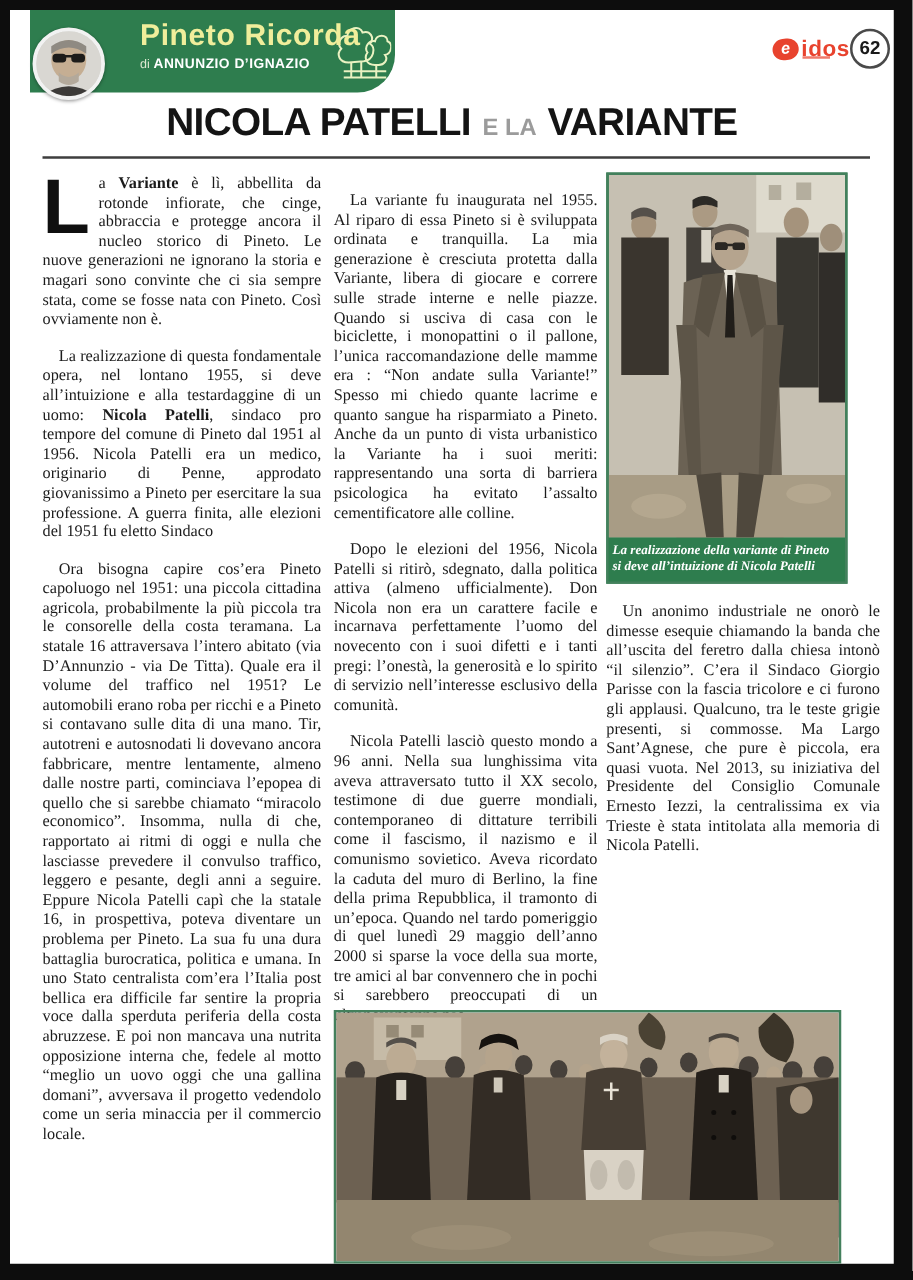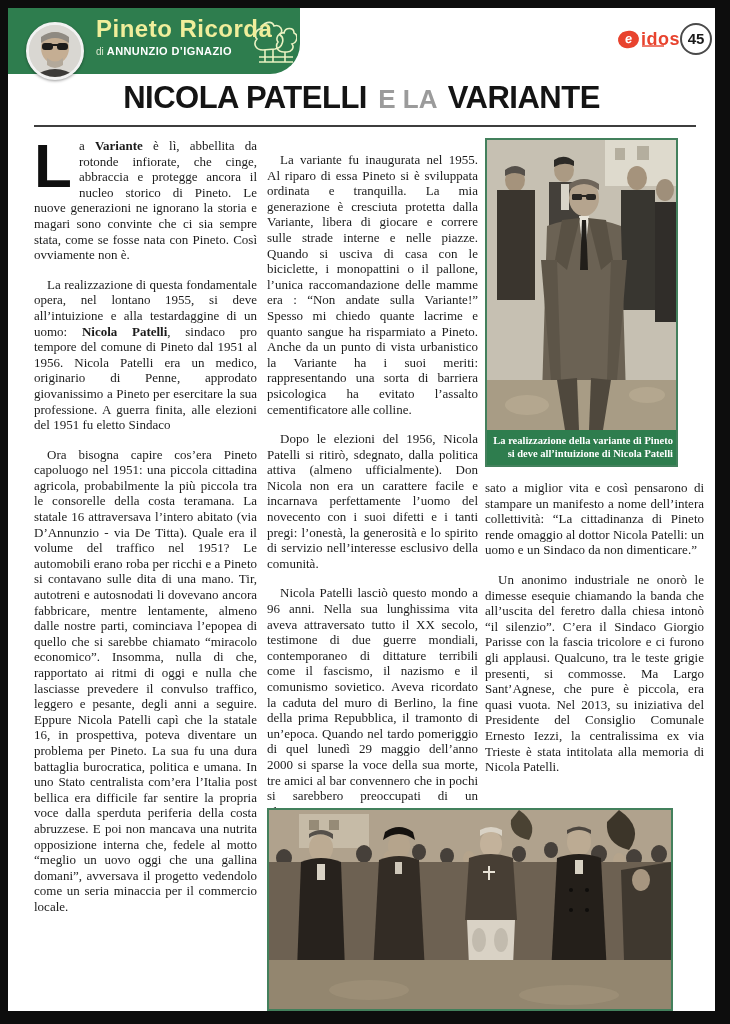--- a/index.html
+++ b/index.html
@@ -2,21 +2,21 @@
 <html lang="it"><head>
 <meta charset="utf-8">
 <style>
   html,body{margin:0;padding:0;}
   body{width:730px;height:1024px;background:#0d0d0d;position:relative;
        font-family:"Liberation Serif", serif;}
   .page{position:absolute;left:8px;top:8px;width:707px;height:1003px;
         background:#ffffff;overflow:hidden;}
 
   
-  .banner{position:absolute;left:0;top:0;width:292px;height:66px;
+  .banner{position:absolute;left:16px;top:0;width:292px;height:66px;
           background:#2e7d4e;border-radius:0 0 30px 0;}
   .avatar{position:absolute;left:18px;top:14px;width:52px;height:52px;border-radius:50%;
           border:3px solid #f2f2f2;overflow:hidden;background:#d8d8d4;z-index:3;
           box-shadow:0 1px 3px rgba(0,0,0,.4);}
   .banner-text{position:absolute;left:88px;top:7px;z-index:2;}
   .banner-title{font-family:"Liberation Sans", sans-serif;font-weight:bold;
                 font-size:24px;color:#f0ee9b;letter-spacing:.5px;line-height:28px;}
   .banner-byline{font-family:"Liberation Sans", sans-serif;color:#ffffff;
                  font-size:11px;margin-top:2px;}
   .banner-byline .prefix{font-weight:normal;font-size:10px;color:#dfe9d2;margin-right:3px;}
@@ -32,42 +32,42 @@
   .eidos-rest{color:#e8432e;font-weight:bold;font-size:18px;letter-spacing:.5px;margin-left:2px;}
   .eidos-sub{position:absolute;left:24px;top:16px;width:22px;height:2px;background:#e8432e;opacity:.7;}
   .pagenum{position:absolute;left:672px;top:15px;width:28px;height:28px;border:2px solid #4a4a4a;
            border-radius:50%;text-align:center;line-height:28px;font-family:"Liberation Sans",sans-serif;
            font-weight:bold;font-size:15px;color:#1a1a1a;background:#fff;}
 
   
   .title{position:absolute;top:72px;left:0;width:707px;text-align:center;
          font-family:"Liberation Sans", sans-serif;white-space:nowrap;}
   .title .big{font-size:31px;font-weight:bold;color:#141414;letter-spacing:-.5px;}
-  .title .small{font-size:26px;font-weight:bold;color:#9b9b9b;letter-spacing:0;padding:0 4px;}
+  .title .small{font-size:19px;font-weight:bold;color:#9b9b9b;letter-spacing:0;padding:0 4px;}
   .rule{position:absolute;top:117px;left:26px;width:662px;height:2px;background:#3e3e3e;}
 
   
   .col{position:absolute;top:130px;font-size:13px;line-height:15.6px;color:#1b1b1b;
        text-align:justify;}
   .col1{left:26px;width:223px;}
   .col2{left:259px;width:211px;}
   .col3{left:477px;width:219px;}
   .para{margin:0;}
   .gap{margin-top:14px;}
   .ind{text-indent:13px;}
   .para b{font-weight:bold;}
   .dropcap{float:left;font-family:"Liberation Sans", sans-serif;font-weight:bold;
            font-size:62px;line-height:50px;padding:3px 7px 2px 0;color:#0f0f0f;}
 
   
   .figure1{width:193px;border:2px solid #43805c;box-sizing:border-box;margin-bottom:13px;
            background:#2e7d4e;}
   .figure1 svg{display:block;}
-  .caption{background:#2e7d4e;color:#ffffff;font-weight:bold;
-           font-size:10.5px;line-height:13px;text-align:right;padding:4px 3px 5px 3px;}
+  .caption{background:#2e7d4e;color:#ffffff;font-style:italic;font-weight:bold;
+           font-size:10.5px;line-height:13px;text-align:left;padding:4px 3px 5px 3px;}
   .figure2{position:absolute;left:259px;top:800px;width:406px;height:203px;
            border:2px solid #43805c;box-sizing:border-box;overflow:hidden;}
   .figure2 svg{display:block;}
 </style>
 </head>
 <body>
 
 <div class="page">
 
   <div class="banner">
@@ -103,21 +103,21 @@
       <path d="M18 33 Q26 40 34 33 L34 40 Q26 46 18 40 Z" fill="#b3a99b"></path>
       <path d="M4 52 Q26 36 48 52 Z" fill="#3c3a38"></path>
     </svg>
   </div>
 
   <div class="eidos">
     <span class="eidos-e">e</span>
       <span class="eidos-rest">idos</span>
     <span class="eidos-sub"></span>
   </div>
-  <div class="pagenum">45</div>
+  <div class="pagenum">62</div>
 
   <div class="title">
     <span class="big">NICOLA PATELLI</span><span class="small"> E LA </span><span class="big">VARIANTE</span>
   </div>
   <div class="rule"></div>
 
   <div class="col col1">
     <p class="para"><span class="dropcap">L</span><span>a </span><b>Variante</b><span> è lì, abbellita da rotonde infiorate, che cinge, abbraccia e protegge ancora il nucleo storico di Pineto. Le nuove generazioni ne ignorano la storia e magari sono convinte che ci sia sempre stata, come se fosse nata con Pineto. Così ovviamente non è.</span></p>
     <p class="para gap ind"><span>La realizzazione di questa fondamentale opera, nel lontano 1955, si deve all’intuizione e alla testardaggine di un uomo: </span><b>Nicola Patelli</b><span>, sindaco pro tempore del comune di Pineto dal 1951 al 1956. Nicola Patelli era un medico, originario di Penne, approdato giovanissimo a Pineto per esercitare la sua professione. A guerra finita,  alle elezioni del 1951 fu eletto Sindaco</span></p>
     <p class="para gap ind">Ora bisogna capire cos’era Pineto capoluogo nel 1951: una piccola cittadina agricola, probabilmente la più piccola tra le consorelle della costa teramana. La statale 16 attraversava l’intero abitato (via D’Annunzio - via De Titta). Quale era il volume del traffico nel 1951? Le automobili erano  roba per ricchi e a Pineto si contavano sulle dita di una mano. Tir, autotreni e autosnodati li dovevano ancora fabbricare, mentre lentamente, almeno dalle nostre parti, cominciava l’epopea di quello che si sarebbe chiamato “miracolo economico”. Insomma, nulla di che, rapportato ai ritmi di oggi e nulla che lasciasse prevedere il convulso traffico, leggero e pesante, degli anni a seguire. Eppure Nicola Patelli capì che la statale 16, in prospettiva, poteva diventare  un problema per Pineto. La sua fu una dura battaglia burocratica, politica  e umana. In uno Stato centralista com’era l’Italia post bellica era difficile far sentire la propria voce dalla  sperduta periferia della costa abruzzese. E poi non mancava una nutrita opposizione interna che, fedele al motto “meglio un uovo oggi che una gallina domani”, avversava il progetto vedendolo come un seria minaccia per il commercio locale.</p>
@@ -163,21 +163,20 @@
         <path d="M54 120 L64 240 L74 240 L70 120 Z" fill="#5d5548"></path>
         <path d="M140 120 L130 240 L120 240 L124 120 Z" fill="#5d5548"></path>
         <rect x="0" y="240" width="189" height="50" fill="#a89c85"></rect>
         <path d="M70 240 L78 290 L92 290 L90 238 Z" fill="#4f483d"></path>
         <path d="M124 240 L116 290 L102 290 L104 238 Z" fill="#4f483d"></path>
         <ellipse cx="40" cy="265" rx="22" ry="10" fill="#b9ad93" opacity=".7"></ellipse>
         <ellipse cx="160" cy="255" rx="18" ry="8" fill="#b9ad93" opacity=".7"></ellipse>
       </svg>
       <figcaption class="caption">La realizzazione della variante di Pineto si deve all’intuizione di Nicola Patelli</figcaption>
     </figure>
-    <p class="para">sato a miglior vita e così pensarono di stampare un manifesto a nome dell’intera collettività: “La cittadinanza di Pineto rende omaggio al dottor Nicola Patelli: un uomo e un Sindaco da non dimenticare.”</p>
     <p class="para gap ind">Un anonimo industriale ne onorò le dimesse esequie chiamando la banda che all’uscita del feretro dalla chiesa intonò “il silenzio”. C’era il Sindaco Giorgio Parisse con la fascia tricolore e ci furono gli applausi. Qualcuno, tra le teste grigie presenti, si commosse. Ma Largo Sant’Agnese, che pure è piccola, era quasi vuota. Nel 2013, su iniziativa del Presidente del Consiglio Comunale Ernesto Iezzi, la centralissima  ex via Trieste è stata intitolata alla memoria di Nicola Patelli.</p>
   </div>
 
   <div class="figure2">
     <svg width="402" height="199" viewBox="0 0 402 199">
       <rect width="402" height="199" fill="#857766"></rect>
       <rect x="0" y="0" width="402" height="52" fill="#b0a28d"></rect>
       <rect x="30" y="4" width="70" height="34" fill="#c6bba7"></rect>
       <rect x="40" y="10" width="10" height="10" fill="#968b77"></rect>
       <rect x="60" y="10" width="10" height="10" fill="#968b77"></rect>

